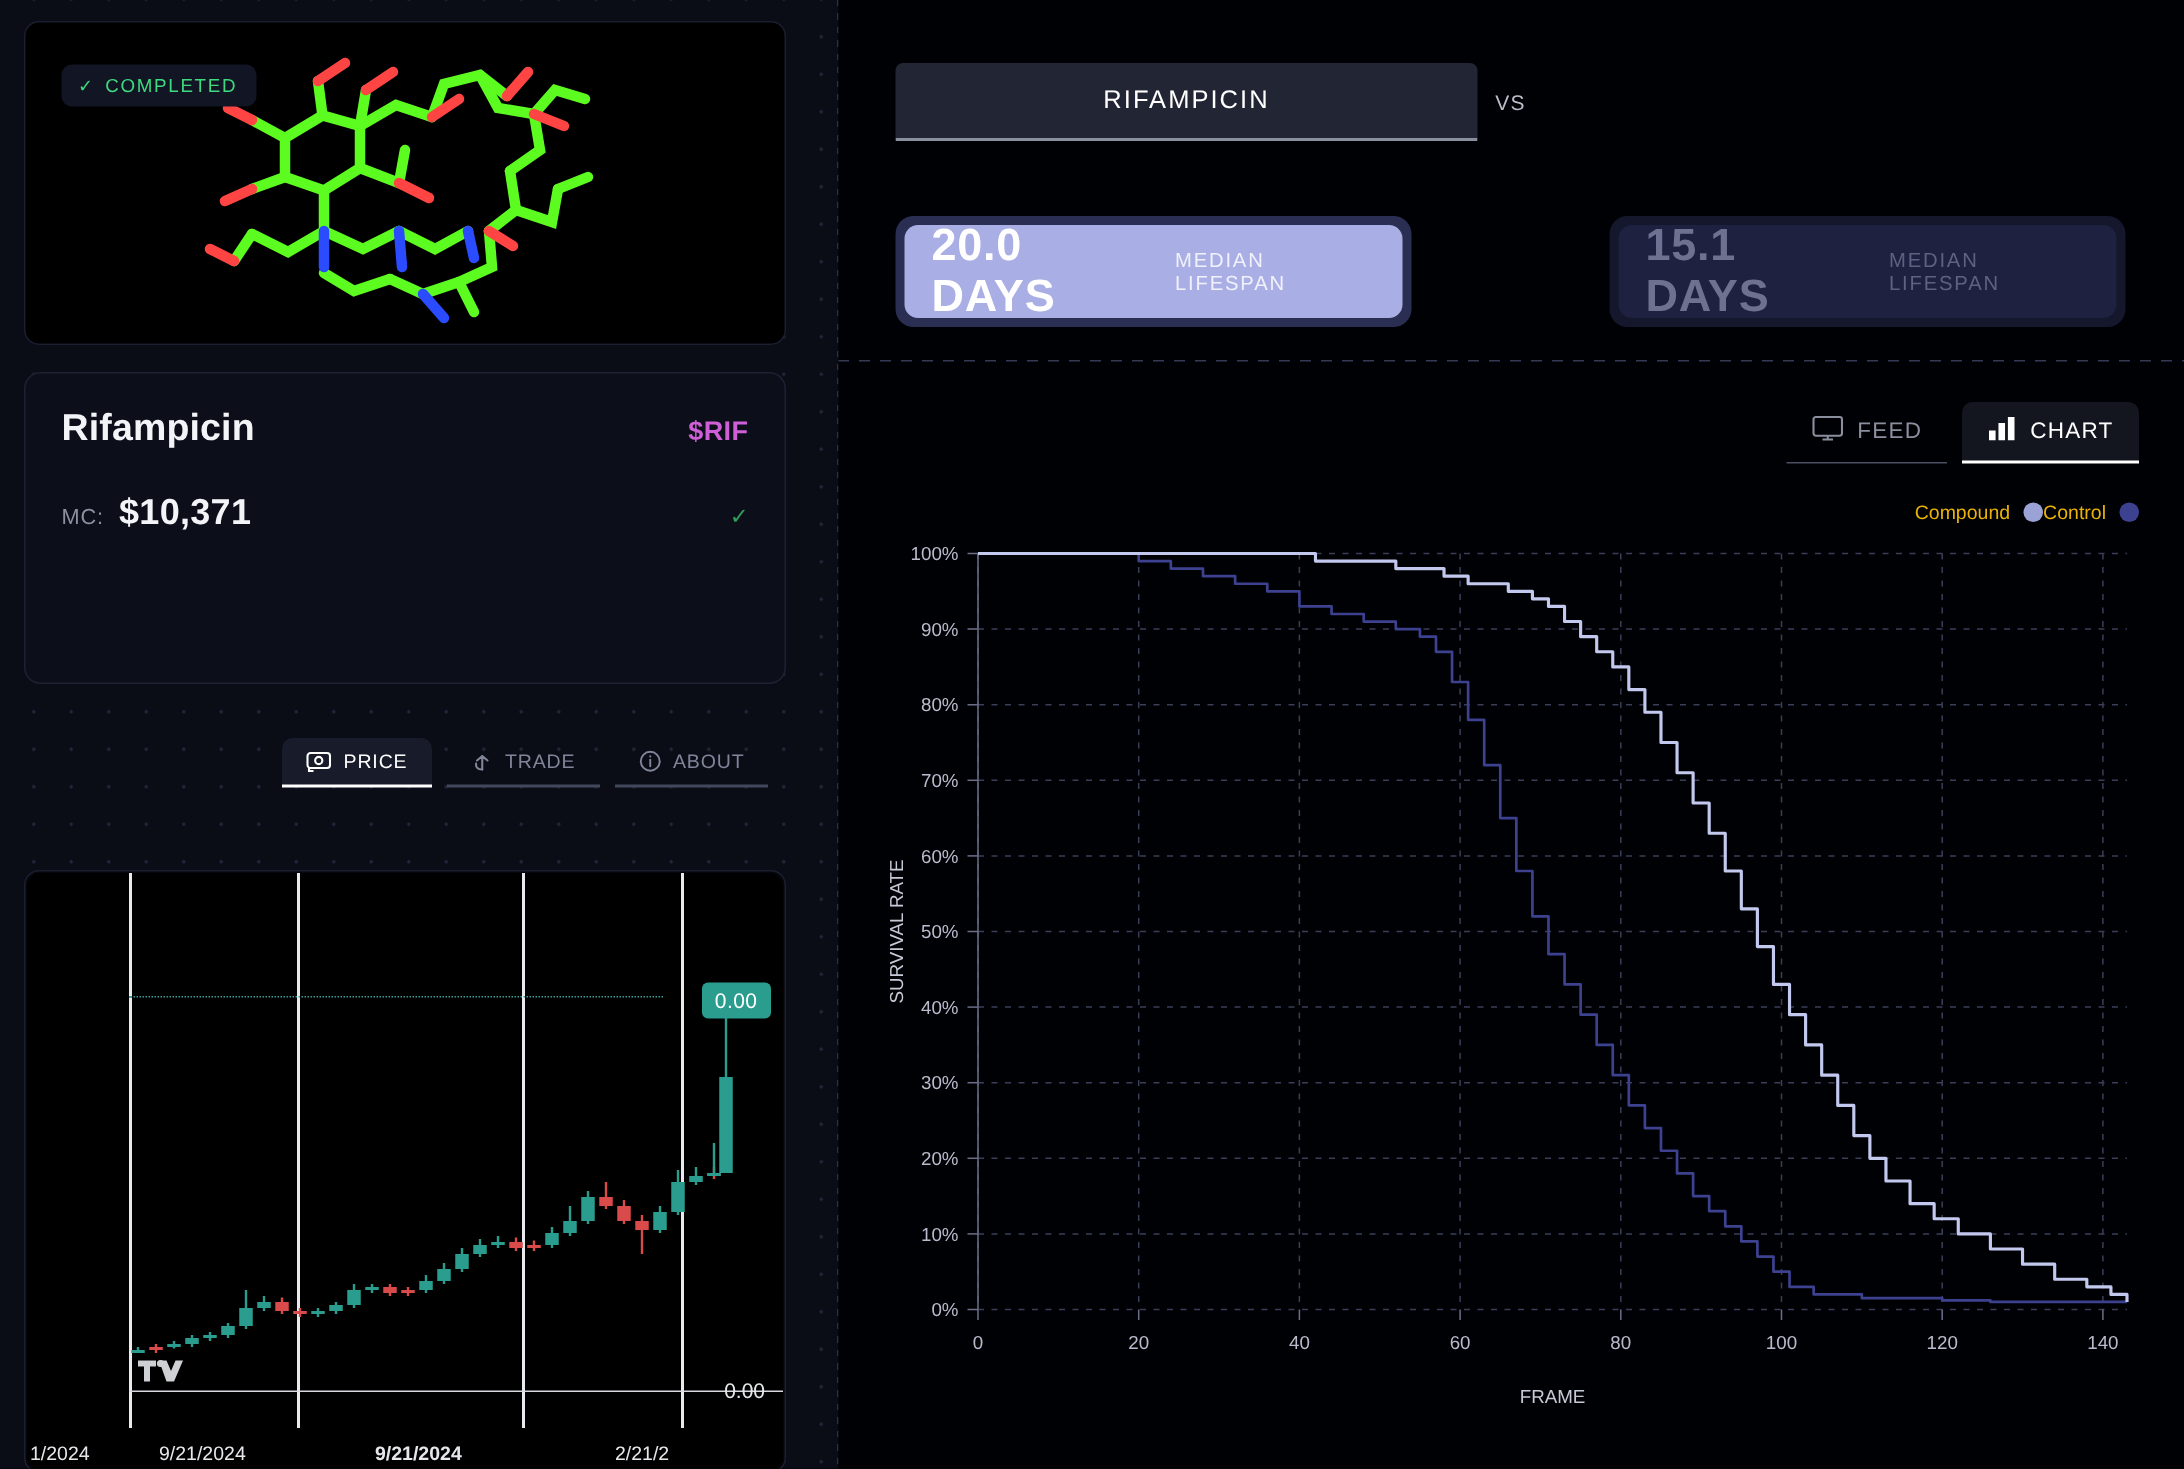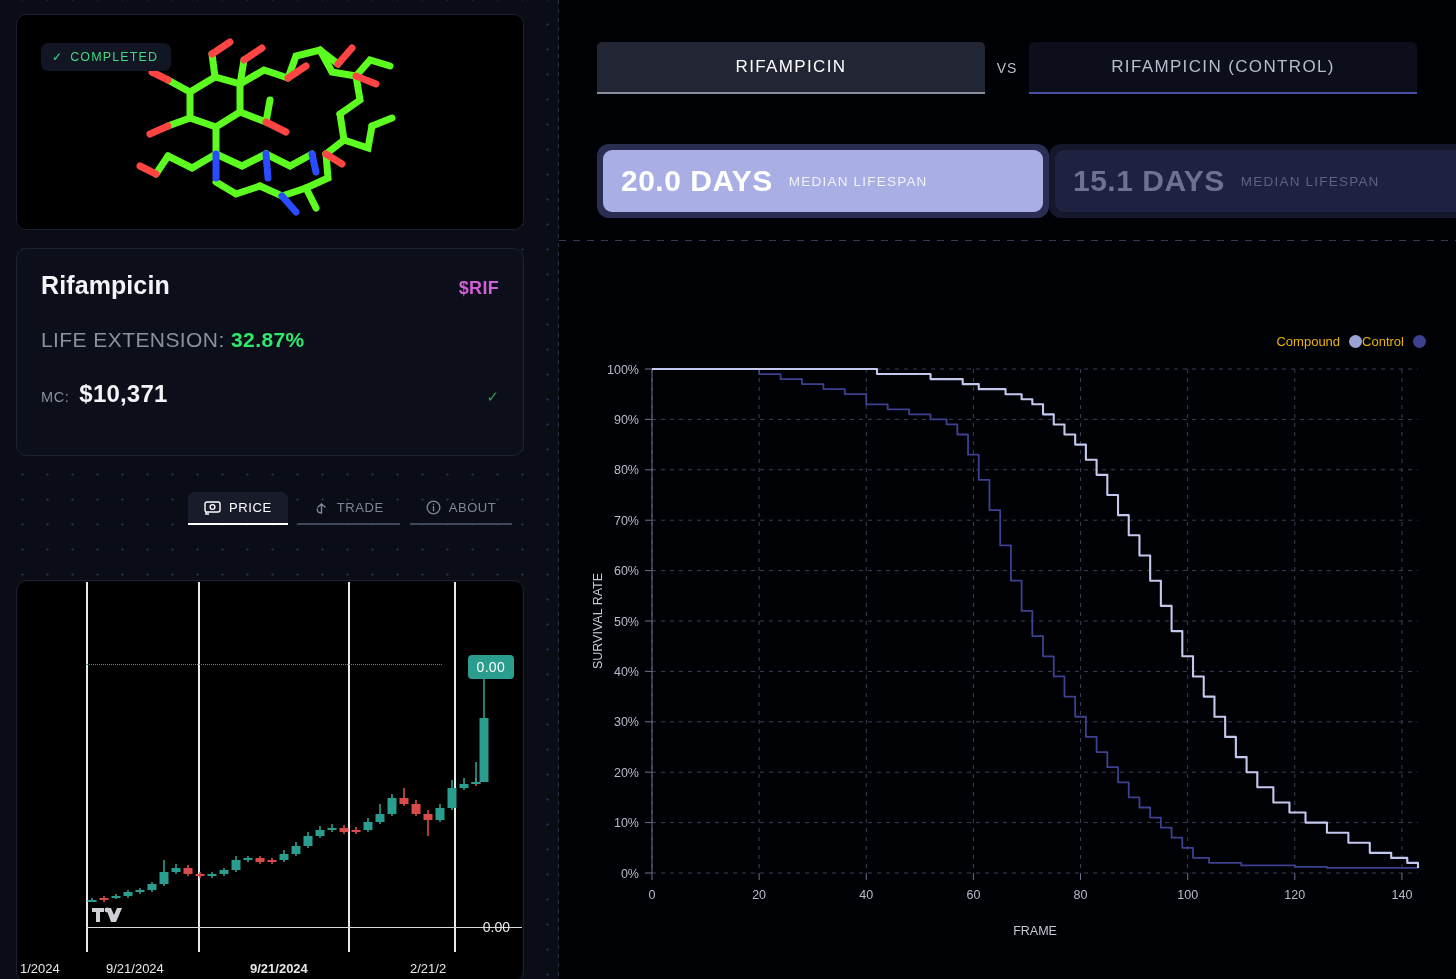--- a/index.html
+++ b/index.html
@@ -85,21 +85,21 @@
   #comparison-header { position:absolute; left:38px; top:42px; width:820px; display:flex; align-items:center; }
   .compare-tab {
     height:52px; display:flex; align-items:center; justify-content:center;
     font-size:17px; letter-spacing:.08em; border-radius:5px 5px 0 0;
   }
   #tab-compound { width:388px; background:#222634; color:#ffffff; border-bottom:2px solid #8a8f9e; }
   #tab-control  { width:388px; background:#0c0e1c; color:#b9bccb; border-bottom:2px solid #4a4fa0; }
   #vs-label { width:44px; text-align:center; font-size:14px; color:#b9bccb; letter-spacing:.06em; }
 
   #lifespan-row { position:absolute; left:38px; top:144px; width:820px; display:flex; justify-content:space-between; }
-  .lifespan-box { width:440px; height:62px; border-radius:9px; display:flex; align-items:center; padding:0 18px; gap:16px; }
+  .lifespan-box { width:332px; height:62px; border-radius:9px; display:flex; align-items:center; padding:0 18px; gap:16px; }
   #lifespan-compound { background:#a9aee4; }
   #lifespan-compound .days { font-size:30px; font-weight:700; color:#ffffff; letter-spacing:.5px; }
   #lifespan-compound .caption { font-size:13.5px; color:#f0f1fb; letter-spacing:.09em; }
   #lifespan-control { background:#1e2140; }
   #lifespan-control .days { font-size:30px; font-weight:700; color:#6e7290; letter-spacing:.5px; }
   #lifespan-control .caption { font-size:13.5px; color:#5e6280; letter-spacing:.09em; }
   #lifespan-compound-wrap, #lifespan-control-wrap { padding:6px; border-radius:12px; }
   #lifespan-compound-wrap { background:#2a2e52; }
   #lifespan-control-wrap { background:#15172c; }
 
@@ -196,24 +196,20 @@
     <div id="status-badge">
       <span class="chk">✓</span>
       <span>COMPLETED</span>
     </div>
   </div>
 
   <div id="info-card" class="panel-card">
     <div id="info-head">
       <span id="compound-name">Rifampicin</span>
       <span id="ticker-symbol">$RIF</span>
-    </div>
-    <div id="life-extension-row">
-      <span>LIFE EXTENSION:</span>
-      <span id="life-extension-value">32.87%</span>
     </div>
     <div id="mc-row">
       <span id="mc-left">
         <span id="mc-label">MC:</span>
         <span id="mc-value">$10,371</span>
       </span>
       <span id="mc-check">✓</span>
     </div>
   </div>
 
@@ -355,42 +351,60 @@
 
 <div id="column-divider"></div>
 
 <div id="right-column">
 
   <div id="comparison-header">
     <div class="compare-tab" id="tab-compound">
       <span>RIFAMPICIN</span>
     </div>
     <div id="vs-label">VS</div>
-    <div class="compare-tab" id="tab-control">
-      <span>RIFAMPICIN (CONTROL)</span>
-    </div>
   </div>
 
   <div id="lifespan-row">
     <div id="lifespan-compound-wrap">
       <div class="lifespan-box" id="lifespan-compound">
         <span class="days">20.0 DAYS</span>
         <span class="caption">MEDIAN LIFESPAN</span>
       </div>
     </div>
     <div id="lifespan-control-wrap">
       <div class="lifespan-box" id="lifespan-control">
         <span class="days">15.1 DAYS</span>
         <span class="caption">MEDIAN LIFESPAN</span>
       </div>
     </div>
   </div>
 
   <div id="section-divider"></div>
 
+  <div id="view-toggle">
+    <div class="vtab">
+      <span>
+        <svg width="21" height="17" viewBox="0 0 21 17">
+            <rect x="1" y="1" width="19" height="12.5" rx="1.6" fill="none" stroke="#8a8f9e" stroke-width="1.4"></rect>
+            <path d="M7 16 h7 M10.5 13.5 v2.5" stroke="#8a8f9e" stroke-width="1.4"></path>
+          </svg>
+      </span>
+      <span>FEED</span>
+    </div>
+    <div class="vtab active">
+      <span>
+        <svg width="19" height="17" viewBox="0 0 19 17">
+            <rect x="1" y="10" width="4.4" height="6.5" fill="#fff"></rect>
+            <rect x="7.3" y="5" width="4.4" height="11.5" fill="#fff"></rect>
+            <rect x="13.6" y="1" width="4.4" height="15.5" fill="#fff"></rect>
+          </svg>
+      </span>
+      <span>CHART</span>
+    </div>
+  </div>
 
   <div id="chart-legend">
     <span class="legend-item">
       <span>Compound</span>
       <span class="legend-dot" id="legend-dot-compound" style="background: rgb(154, 162, 214);"></span>
     </span>
     <span class="legend-item">
       <span>Control</span>
       <span class="legend-dot" id="legend-dot-control" style="background: rgb(60, 65, 144);"></span>
     </span>

